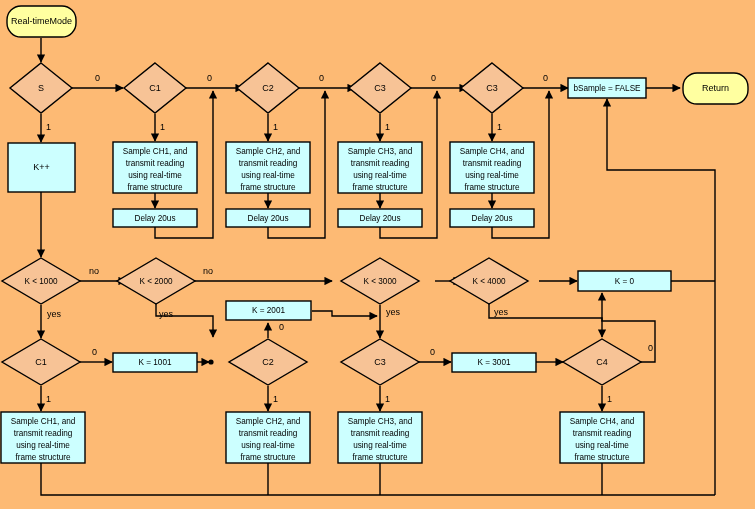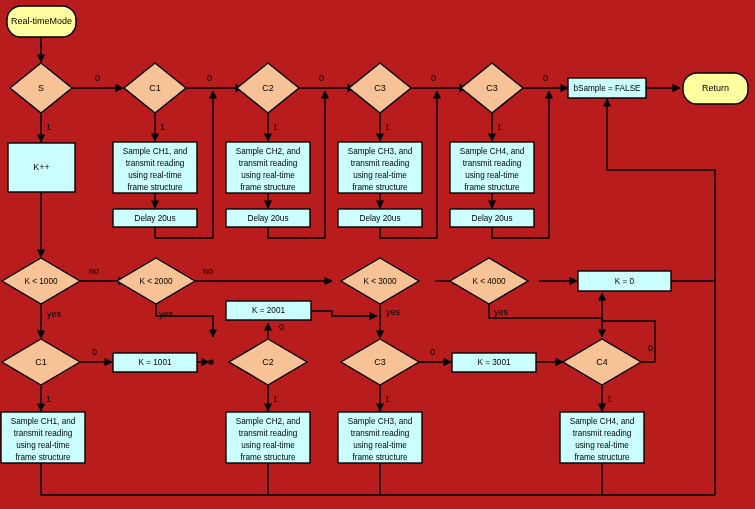--- a/index.html
+++ b/index.html
@@ -4,21 +4,21 @@
 <style>
   html, body {
     margin: 0;
     padding: 0;
     background: #ffffff;
   }
   #stage {
     position: relative;
     width: 755px;
     height: 509px;
-    background: #b91c1c;
+    background: #fdba74;
     overflow: hidden;
     font-family: "Liberation Sans", sans-serif;
   }
   svg#chart {
     position: absolute;
     top: 0;
     left: 0;
     width: 755px;
     height: 509px;
   }

